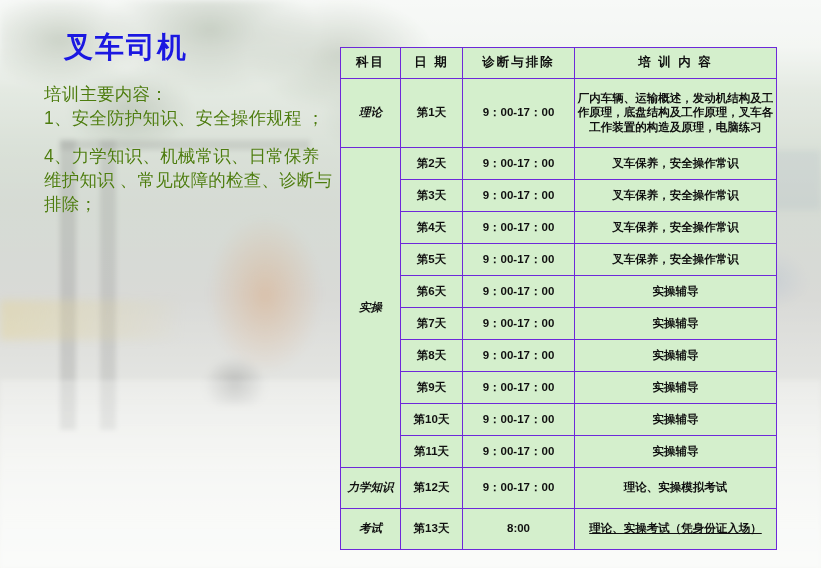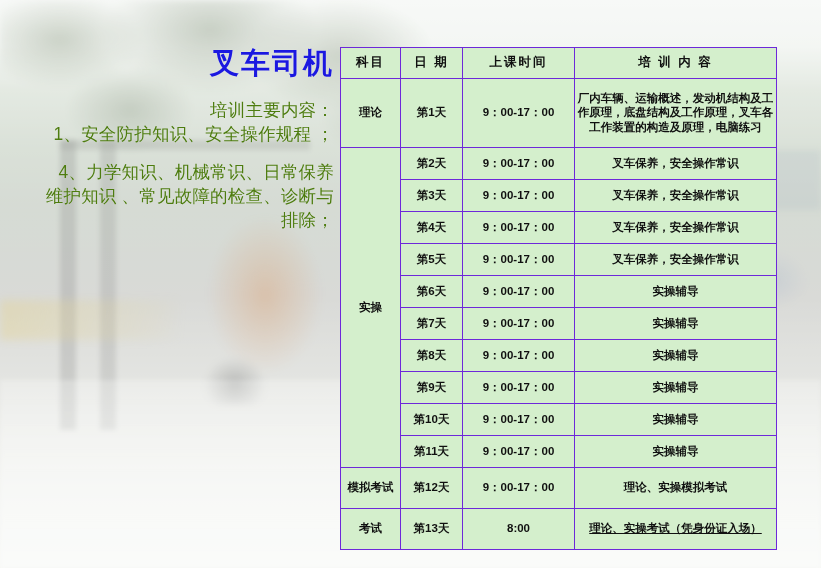--- a/index.html
+++ b/index.html
@@ -101,23 +101,22 @@
   #bg-veil {
     position: absolute;
     inset: 0;
     background: rgba(246,247,245,0.42);
   }
 
   
   #left-col {
     position: absolute;
     left: 44px;
-    top: 48px;
+    top: 32px;
     width: 290px;
-    text-align: right;
   }
   #slide-title {
     color: #1b18e0;
     font-size: 29px;
     font-weight: bold;
     letter-spacing: 2px;
     line-height: 1.1;
     margin: 0 0 18px 20px;
     text-shadow: 0 0 1px rgba(255,255,255,0.6);
   }
@@ -174,21 +173,21 @@
     font-weight: normal;
   }
   td.content-cell { text-align: center; }
   td.content-cell.justified {
     text-align: center;
     font-size: 11px;
     line-height: 1.3;
     padding: 4px 4px;
   }
   td.exam-red { color: #ff0000; text-decoration: underline; }
-  td.rowspan-cell { font-size: 11.5px; }
+  td.rowspan-cell { font-size: 11.5px; font-style: italic; }
   tr.row-tall td { height: 25px; }
   tr.row-theory td { height: 62px; }
   tr.row-exam td { height: 34px; }
 </style>
 </head>
 <body>
 
 <div id="slide">
 
   <div id="bg-photo"></div>
@@ -211,21 +210,21 @@
       <colgroup>
         <col class="c-subject">
           <col class="c-date">
           <col class="c-time">
           <col class="c-content">
       </colgroup>
       <thead>
         <tr>
           <th>科目</th>
           <th>日 期</th>
-          <th>上课时间</th>
+          <th>诊断与排除</th>
           <th>培 训 内 容</th>
         </tr>
       </thead>
       <tbody id="schedule-body">
           <tr class="row-theory">
             <td rowspan="1" class="rowspan-cell">理论</td>
             <td>第1天</td>
             <td class="time-cell">9：00-17：00</td>
             <td class="content-cell justified">厂内车辆、运输概述，发动机结构及工作原理，底盘结构及工作原理，叉车各工作装置的构造及原理，电脑练习</td>
           </tr>
@@ -274,21 +273,21 @@
             <td>第10天</td>
             <td class="time-cell">9：00-17：00</td>
             <td class="content-cell">实操辅导</td>
           </tr>
           <tr class="row-tall">
             <td>第11天</td>
             <td class="time-cell">9：00-17：00</td>
             <td class="content-cell">实操辅导</td>
           </tr>
           <tr class="row-exam">
-            <td rowspan="1" class="rowspan-cell">模拟考试</td>
+            <td rowspan="1" class="rowspan-cell">力学知识</td>
             <td>第12天</td>
             <td class="time-cell">9：00-17：00</td>
             <td class="content-cell">理论、实操模拟考试</td>
           </tr>
           <tr class="row-exam">
             <td rowspan="1" class="rowspan-cell">考试</td>
             <td>第13天</td>
             <td class="time-cell">8:00</td>
             <td class="content-cell justified exam-red">理论、实操考试（凭身份证入场）</td>
           </tr>

